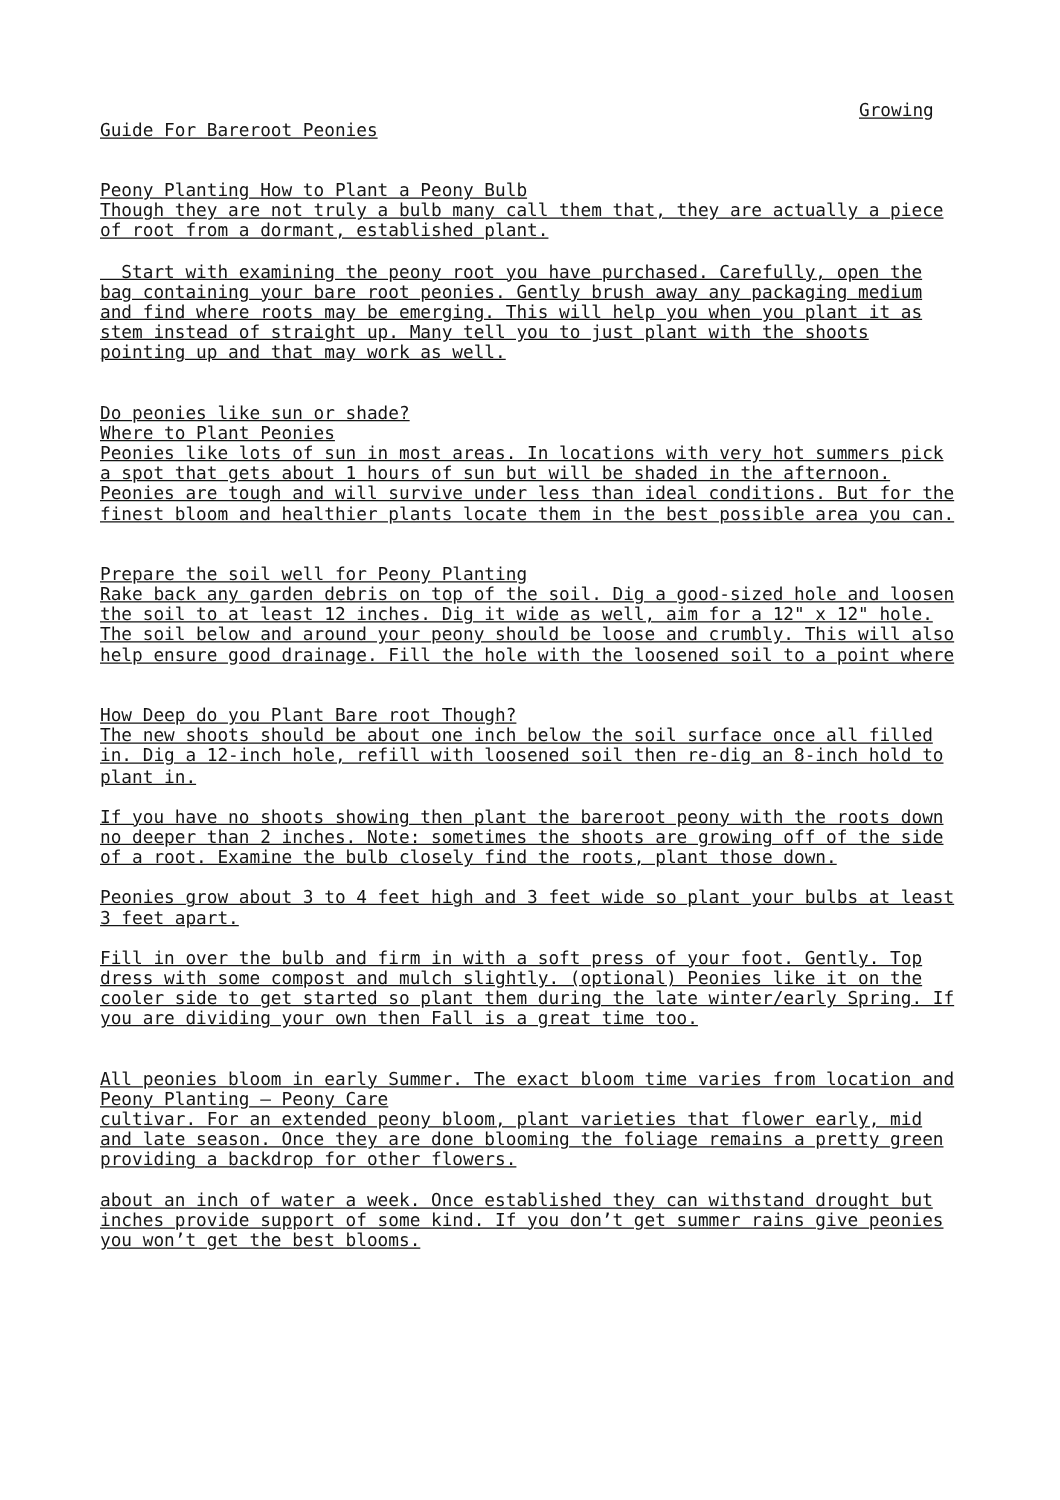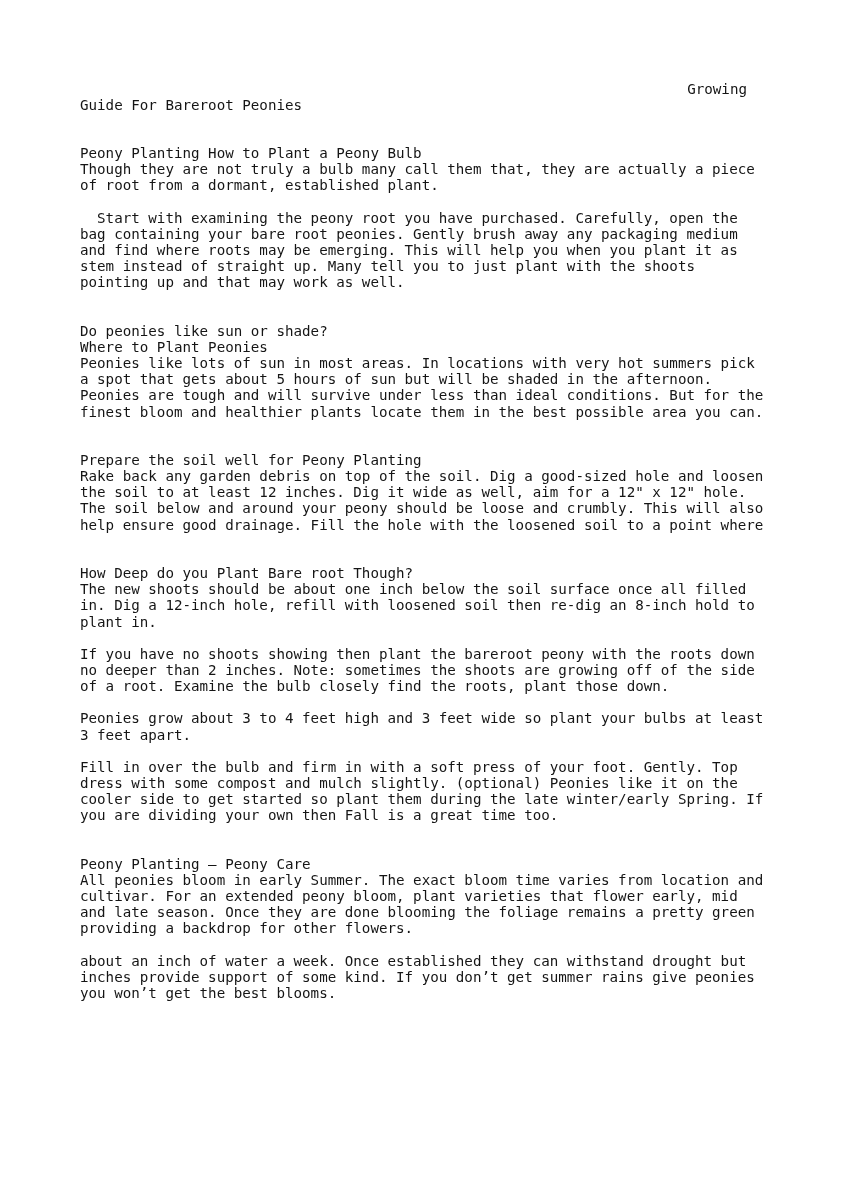--- a/index.html
+++ b/index.html
@@ -20,20 +20,21 @@
     top: 80.5px;
     width: 684px;
     font-family: "DejaVu Sans Mono", "Liberation Mono", monospace;
     font-size: 14.2px;
     line-height: 16.15px;
     color: #151515;
   }
   .line {
     white-space: pre;
     min-height: 16.15px;
+    text-decoration: underline;
   }
   .line.right {
     text-align: right;
     padding-right: 17px;
   }
 </style>
 </head>
 <body>
 
 <div class="page">
@@ -50,21 +51,21 @@
         <div class="line">  Start with examining the peony root you have purchased. Carefully, open the</div>
         <div class="line">bag containing your bare root peonies. Gently brush away any packaging medium</div>
         <div class="line">and find where roots may be emerging. This will help you when you plant it as</div>
         <div class="line">stem instead of straight up. Many tell you to just plant with the shoots</div>
         <div class="line">pointing up and that may work as well.</div>
         <div class="line"></div>
         <div class="line"></div>
         <div class="line">Do peonies like sun or shade?</div>
         <div class="line">Where to Plant Peonies</div>
         <div class="line">Peonies like lots of sun in most areas. In locations with very hot summers pick</div>
-        <div class="line">a spot that gets about 5 hours of sun but will be shaded in the afternoon.</div>
+        <div class="line">a spot that gets about 1 hours of sun but will be shaded in the afternoon.</div>
         <div class="line">Peonies are tough and will survive under less than ideal conditions. But for the</div>
         <div class="line">finest bloom and healthier plants locate them in the best possible area you can.</div>
         <div class="line"></div>
         <div class="line"></div>
         <div class="line">Prepare the soil well for Peony Planting</div>
         <div class="line">Rake back any garden debris on top of the soil. Dig a good-sized hole and loosen</div>
         <div class="line">the soil to at least 12 inches. Dig it wide as well, aim for a 12" x 12" hole.</div>
         <div class="line">The soil below and around your peony should be loose and crumbly. This will also</div>
         <div class="line">help ensure good drainage. Fill the hole with the loosened soil to a point where</div>
         <div class="line"></div>
@@ -80,22 +81,22 @@
         <div class="line"></div>
         <div class="line">Peonies grow about 3 to 4 feet high and 3 feet wide so plant your bulbs at least</div>
         <div class="line">3 feet apart.</div>
         <div class="line"></div>
         <div class="line">Fill in over the bulb and firm in with a soft press of your foot. Gently. Top</div>
         <div class="line">dress with some compost and mulch slightly. (optional) Peonies like it on the</div>
         <div class="line">cooler side to get started so plant them during the late winter/early Spring. If</div>
         <div class="line">you are dividing your own then Fall is a great time too.</div>
         <div class="line"></div>
         <div class="line"></div>
+        <div class="line">All peonies bloom in early Summer. The exact bloom time varies from location and</div>
         <div class="line">Peony Planting – Peony Care</div>
-        <div class="line">All peonies bloom in early Summer. The exact bloom time varies from location and</div>
         <div class="line">cultivar. For an extended peony bloom, plant varieties that flower early, mid</div>
         <div class="line">and late season. Once they are done blooming the foliage remains a pretty green</div>
         <div class="line">providing a backdrop for other flowers.</div>
         <div class="line"></div>
         <div class="line">about an inch of water a week. Once established they can withstand drought but</div>
         <div class="line">inches provide support of some kind. If you don’t get summer rains give peonies</div>
         <div class="line">you won’t get the best blooms.</div>
       </div>
   </div>
 </div>

